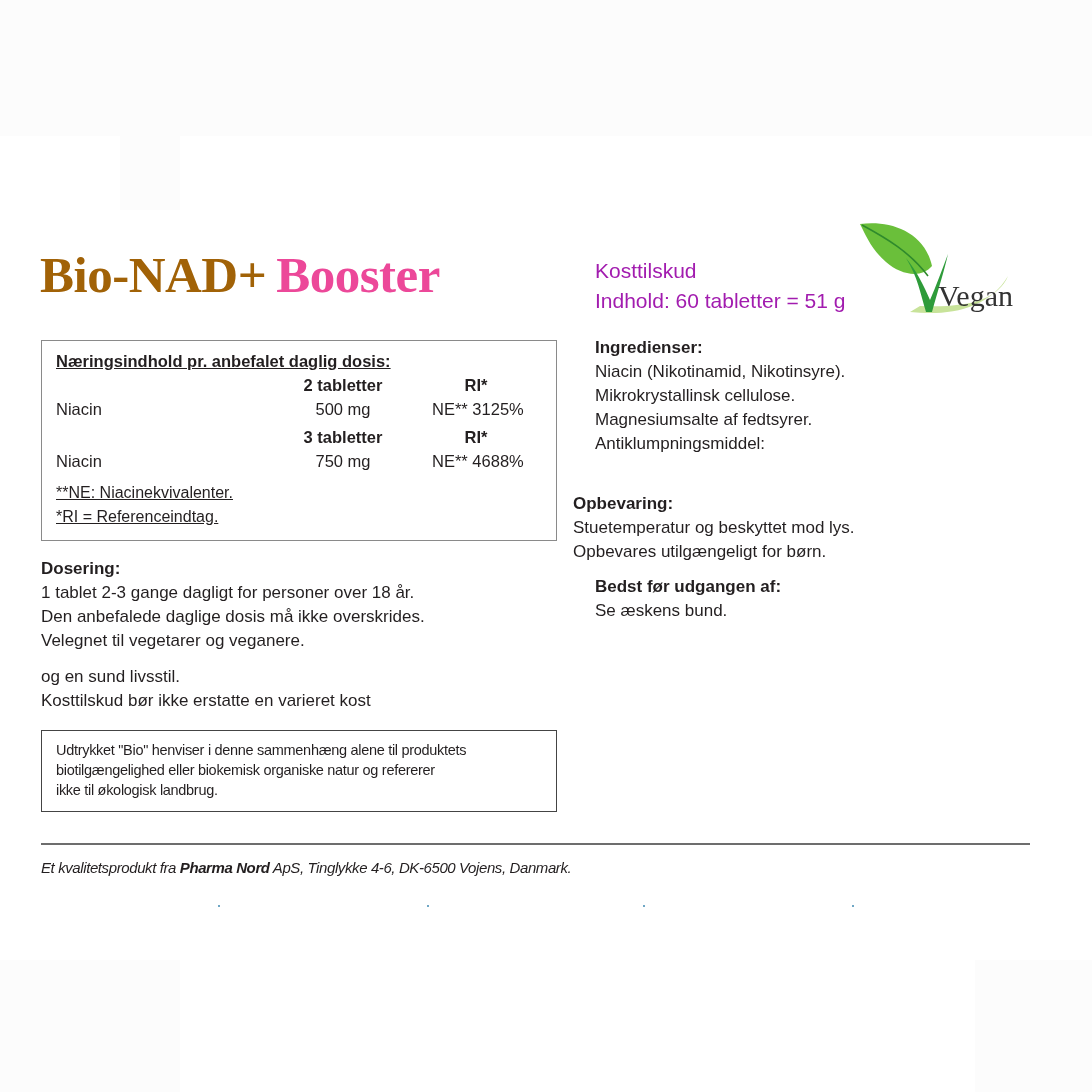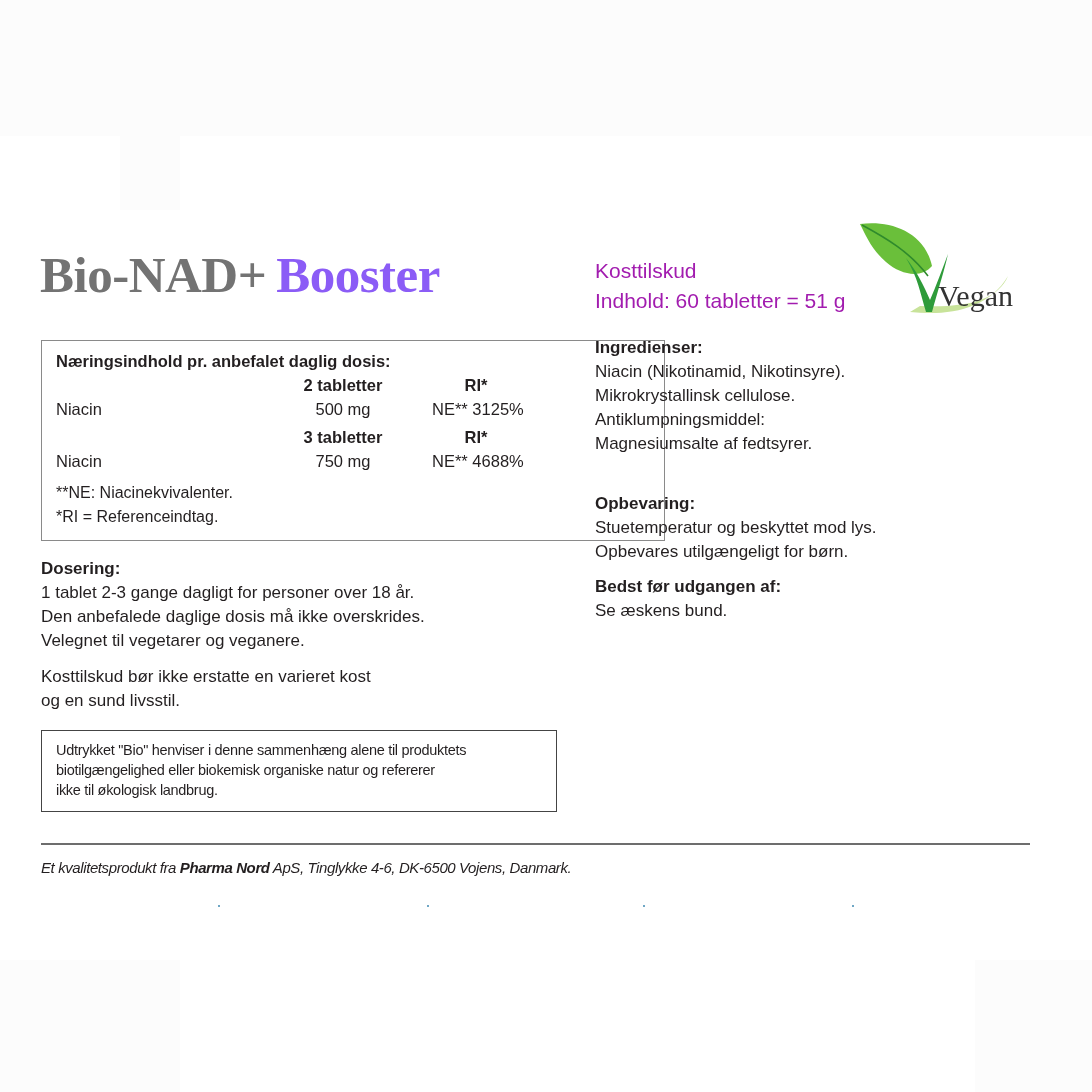--- a/index.html
+++ b/index.html
@@ -2,46 +2,46 @@
 <html><head>
 <meta charset="utf-8">
 <style>
   * { box-sizing: border-box; margin: 0; padding: 0; }
   html, body { width: 1092px; height: 1092px; background: #ffffff; overflow: hidden; }
   body { position: relative; font-family: "Liberation Sans", sans-serif; color: #231f20; }
 
   .bg-tint { position: absolute; background: #fcfcfc; }
 
   .title { position: absolute; left: 40px; top: 250px; font-family: "Liberation Serif", serif; font-weight: bold; font-size: 51px; letter-spacing: -0.5px; white-space: nowrap; line-height: 1; }
-  .title .black { color: #737373; }
-  .title .blue { color: #8b5cf6; margin-left: 10px; }
+  .title .black { color: #a16207; }
+  .title .blue { color: #ec4899; margin-left: 10px; }
 
   .kosttilskud { position: absolute; left: 595px; top: 256px; font-size: 21px; line-height: 30px; color: #a21caf; }
 
   .vegan-logo { position: absolute; left: 858px; top: 220px; width: 156px; height: 100px; }
 
-  .nutrition-box { position: absolute; left: 41px; top: 340px; width: 624px; height: 201px; border: 1.5px solid #8a8a8a; padding: 8px 0 0 14px; font-size: 16.5px; line-height: 24px; }
+  .nutrition-box { position: absolute; left: 41px; top: 340px; width: 516px; height: 201px; border: 1.5px solid #8a8a8a; padding: 8px 0 0 14px; font-size: 16.5px; line-height: 24px; text-decoration: underline; }
   .nutrition-box .hdr { font-weight: bold; }
   .nrow { position: relative; height: 28px; }
   .nrow .c1 { position: absolute; left: 0; }
   .nrow .c2 { position: absolute; left: 222px; width: 130px; text-align: center; }
   .nrow .c3 { position: absolute; left: 376px; width: 130px; text-align: left; }
   .nrow.bold { font-weight: bold; height: 24px; }
   .nrow.bold .c3 { text-align: center; left: 370px; width: 100px; }
   .footnotes { margin-top: 4px; font-size: 16px; line-height: 24px; }
 
   .section { position: absolute; font-size: 17px; line-height: 24px; }
   .section .sh { font-weight: bold; }
   .dosering { left: 41px; top: 557px; }
   .kost-note { left: 41px; top: 665px; }
 
   .bio-box { position: absolute; left: 41px; top: 730px; width: 516px; height: 82px; border: 1.5px solid #444; padding: 9px 0 0 14px; font-size: 14.5px; line-height: 20px; letter-spacing: -0.3px; }
 
   .ingredienser { left: 595px; top: 336px; }
-  .opbevaring { left: 595px; top: 492px; }
+  .opbevaring { left: 573px; top: 492px; }
   .bedst { left: 595px; top: 575px; }
 
   .rule { position: absolute; left: 41px; top: 843px; width: 989px; height: 2px; background: #6d6d6d; }
   .footer { position: absolute; left: 41px; top: 856px; font-size: 15px; line-height: 24px; letter-spacing: -0.4px; white-space: nowrap; font-style: italic; }
   .footer b { font-weight: bold; }
 
   .dot { position: absolute; top: 905px; width: 2px; height: 2px; background: #6fa7c5; }
 </style>
 </head>
 <body>
@@ -100,36 +100,36 @@
 </div>
 
 <div class="section dosering">
   <div class="sh">Dosering:</div>
   <div>1 tablet 2-3 gange dagligt for personer over 18 år.</div>
   <div>Den anbefalede daglige dosis må ikke overskrides.</div>
   <div>Velegnet til vegetarer og veganere.</div>
 </div>
 
 <div class="section kost-note">
+  <div>og en sund livsstil.</div>
   <div>Kosttilskud bør ikke erstatte en varieret kost</div>
-  <div>og en sund livsstil.</div>
 </div>
 
 <div class="bio-box">
   <div>Udtrykket "Bio" henviser i denne sammenhæng alene til produktets</div>
   <div>biotilgængelighed eller biokemisk organiske natur og refererer</div>
   <div>ikke til økologisk landbrug.</div>
 </div>
 
 <div class="section ingredienser">
   <div class="sh">Ingredienser:</div>
   <div>Niacin (Nikotinamid, Nikotinsyre).</div>
   <div>Mikrokrystallinsk cellulose.</div>
+  <div>Magnesiumsalte af fedtsyrer.</div>
   <div>Antiklumpningsmiddel:</div>
-  <div>Magnesiumsalte af fedtsyrer.</div>
 </div>
 
 <div class="section opbevaring">
   <div class="sh">Opbevaring:</div>
   <div>Stuetemperatur og beskyttet mod lys.</div>
   <div>Opbevares utilgængeligt for børn.</div>
 </div>
 
 <div class="section bedst">
   <div class="sh">Bedst før udgangen af:</div>

